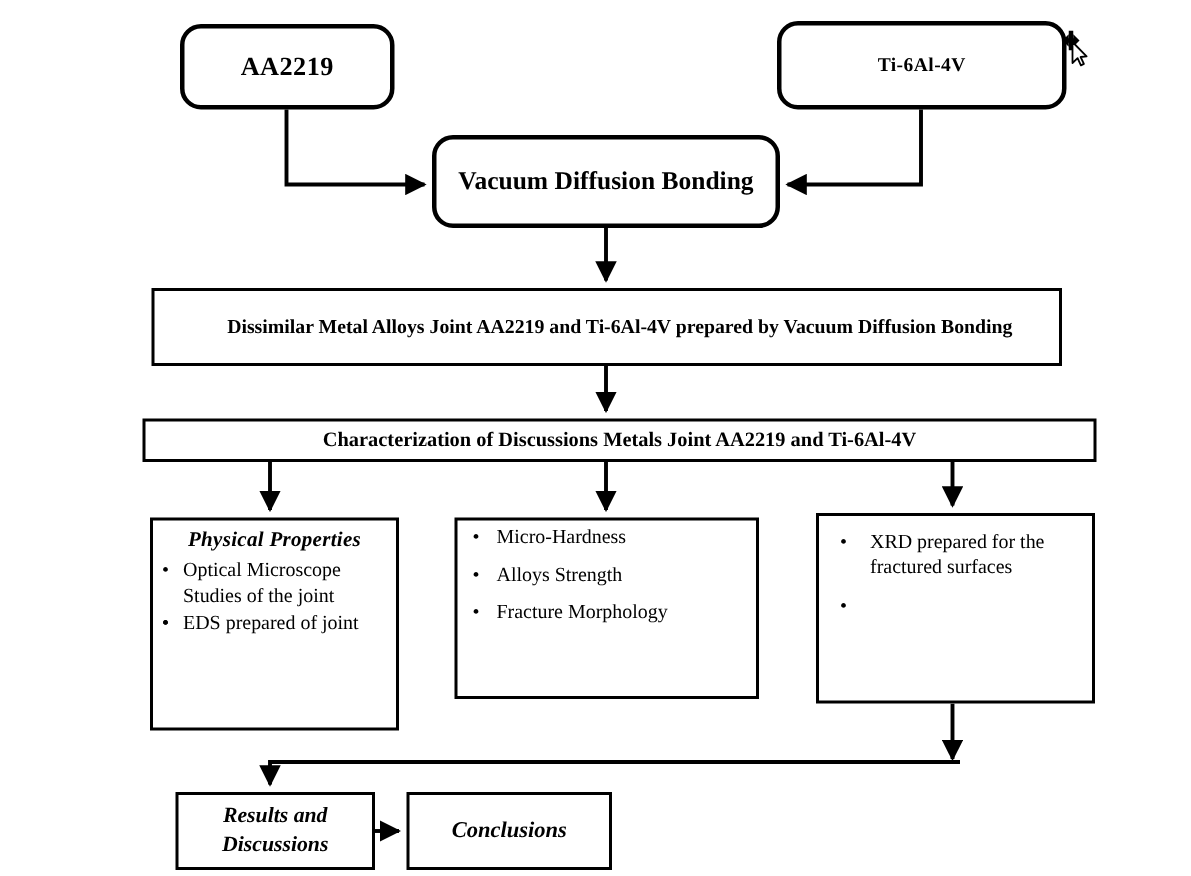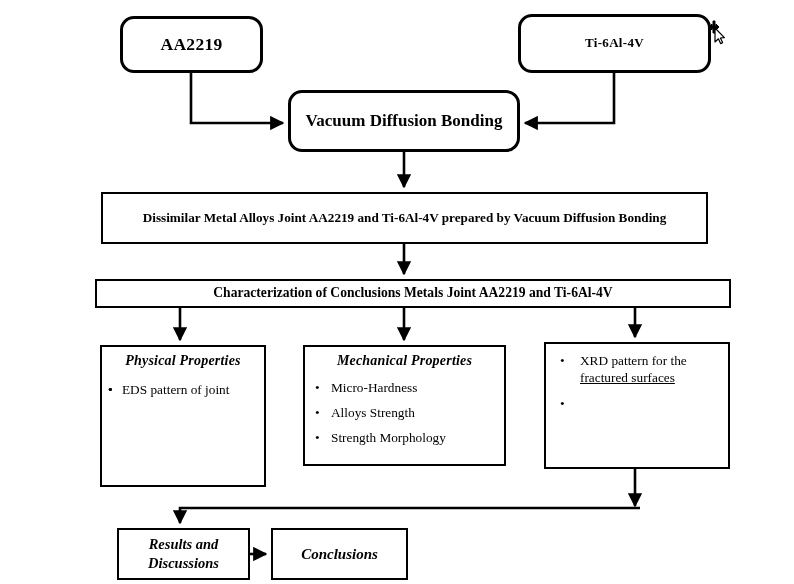--- a/index.html
+++ b/index.html
@@ -55,20 +55,21 @@
   #node-ti6al4v .label { font-size: 13px; letter-spacing: 0.3px; }
 
   #node-vdb {
     left: 288px; top: 90px; width: 232px; height: 62px;
   }
   #node-vdb .label { font-size: 17px; }
 
   #node-joint {
     left: 101px; top: 192px; width: 607px; height: 52px;
     padding: 0 31px;
+    justify-content: flex-end;
   }
   #node-joint .label { font-size: 13.2px; line-height: 1.45; }
 
   #node-characterization {
     left: 95px; top: 279px; width: 636px; height: 29px;
   }
   #node-characterization .label { font-size: 13.6px; }
 
   
   .detail {
@@ -77,21 +78,21 @@
     border: 2.5px solid #000000;
     background: #ffffff;
     display: block;
     text-align: left;
   }
   .detail .heading {
     font-weight: bold;
     font-style: italic;
     font-size: 14px;
     text-align: center;
-    margin: 4px 0 12px 0;
+    margin: 4px 0 2px 0;
     letter-spacing: 0.2px;
   }
   .detail ul {
     margin: 0;
     padding: 0;
     list-style: none;
   }
   .detail li {
     position: relative;
     font-size: 13.3px;
@@ -122,21 +123,21 @@
     padding: 8px 10px 0 8px;
   }
   #node-xrd li {
     padding-left: 26px;
     margin-bottom: 9px;
     text-align: justify;
     text-align-last: left;
   }
   #node-xrd li .bullet { left: 6px; }
   #node-xrd li .just { display: block; text-align: justify; }
-  #node-xrd li .just-last { display: block; text-align: center; text-decoration: underline; }
+  #node-xrd li .just-last { display: block; text-align: center; }
 
   #node-results {
     left: 117px; top: 528px; width: 133px; height: 52px;
   }
   #node-results .label {
     font-style: italic;
     font-weight: bold;
     font-size: 14.5px;
     line-height: 1.3;
   }
@@ -202,62 +203,62 @@
 
   <div class="node rounded" id="node-vdb">
     <span class="label">Vacuum Diffusion Bonding</span>
   </div>
 
   <div class="node" id="node-joint">
     <span class="label">Dissimilar Metal Alloys Joint AA2219 and  Ti-6Al-4V  prepared by Vacuum Diffusion Bonding</span>
   </div>
 
   <div class="node" id="node-characterization">
-    <span class="label">Characterization of Conclusions  Metals Joint AA2219 and  Ti-6Al-4V</span>
+    <span class="label">Characterization of Discussions  Metals Joint AA2219 and  Ti-6Al-4V</span>
   </div>
 
   <div class="detail" id="node-physical">
     <div class="heading">Physical Properties</div>
     <ul>
       <li>
         <span class="bullet">•</span>
-      </li>
-      <li>
-        <span class="bullet">•</span>
-      </li>
-      <li>
-        <span class="bullet">•</span>
-        <span>EDS pattern of joint</span>
+        <span>Optical Microscope Studies of the joint</span>
+      </li>
+      <li>
+        <span class="bullet">•</span>
+      </li>
+      <li>
+        <span class="bullet">•</span>
+        <span>EDS prepared of joint</span>
       </li>
     </ul>
   </div>
 
   <div class="detail" id="node-mechanical">
-    <div class="heading">Mechanical Properties</div>
     <ul>
       <li>
         <span class="bullet">•</span>
         <span>Micro-Hardness</span>
       </li>
       <li>
         <span class="bullet">•</span>
         <span>Alloys Strength</span>
       </li>
       <li>
         <span class="bullet">•</span>
-        <span>Strength Morphology</span>
+        <span>Fracture Morphology</span>
       </li>
     </ul>
   </div>
 
   <div class="detail" id="node-xrd">
     <ul>
       <li>
         <span class="bullet">•</span>
-        <span class="just">XRD  pattern  for  the</span>
+        <span class="just">XRD  prepared  for  the</span>
         <span class="just-last">fractured surfaces</span>
       </li>
       <li>
         <span class="bullet">•</span>
       </li>
     </ul>
   </div>
 
   <div class="node" id="node-results">
     <span class="label">

